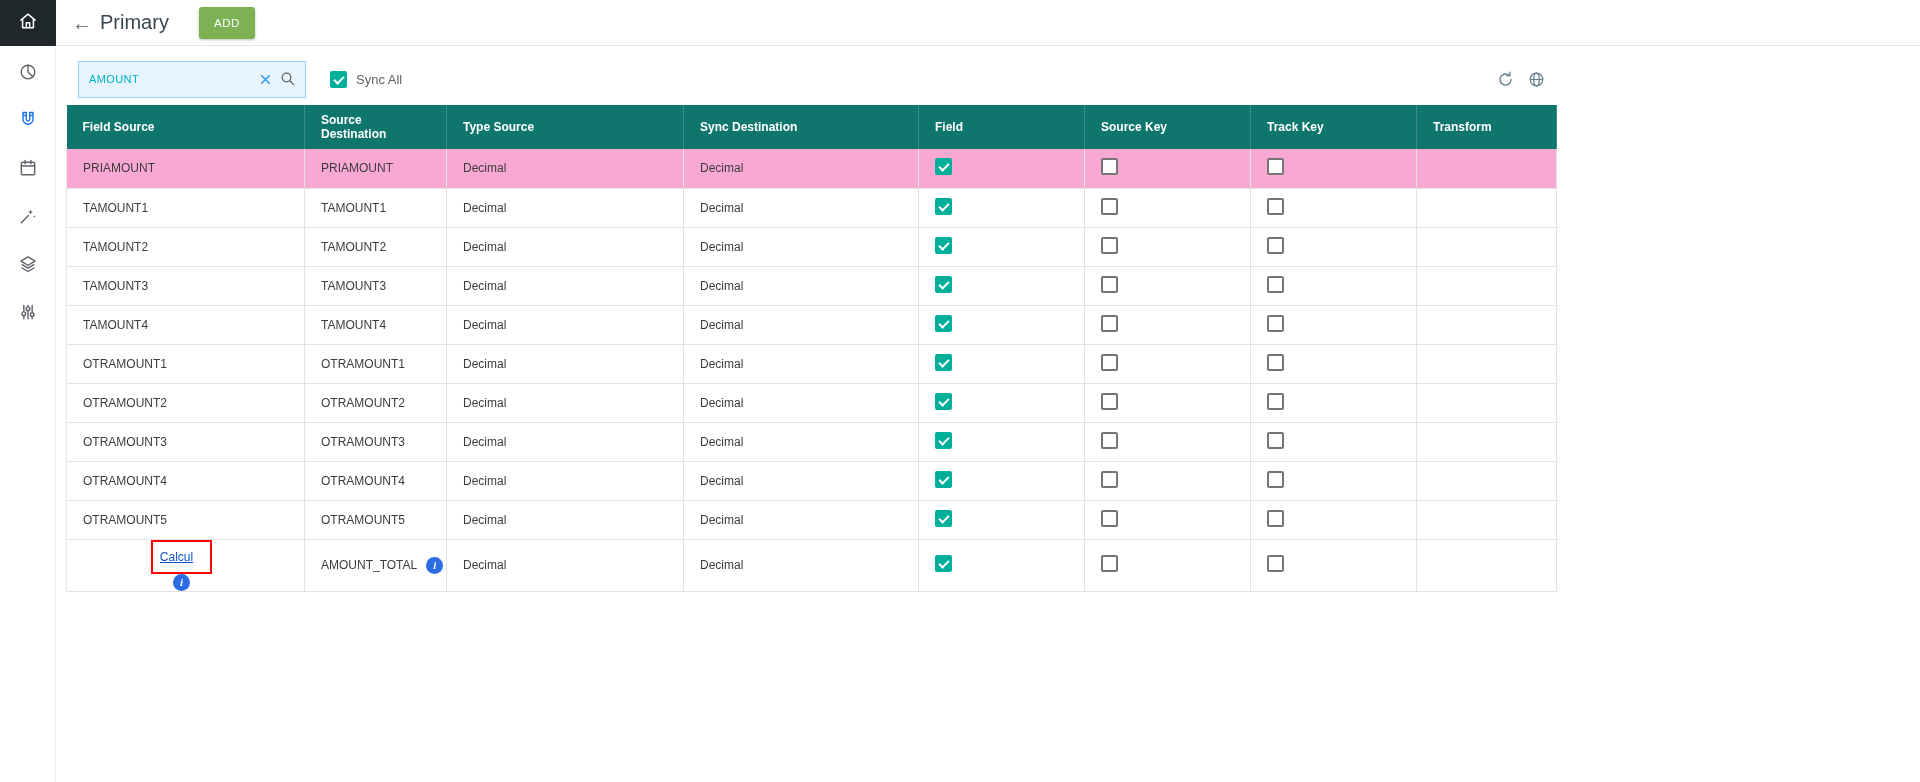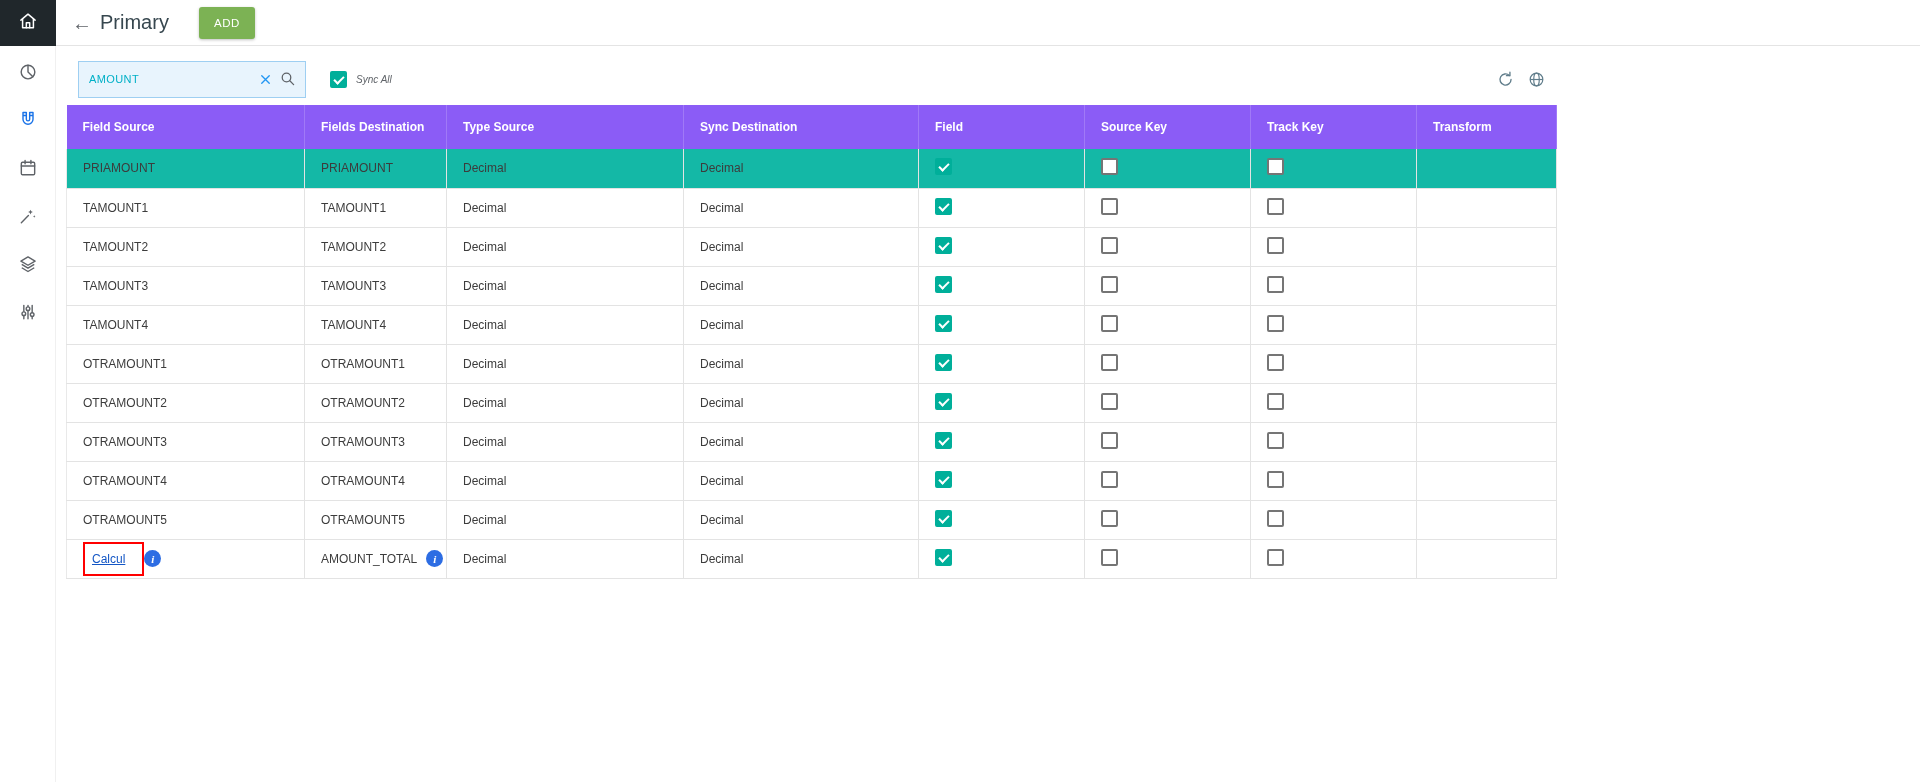--- a/index.html
+++ b/index.html
@@ -30,41 +30,41 @@
   .content { position: absolute; top: 47px; left: 66px; width: 1490px; }
   .toolbar { height: 58px; display: flex; align-items: center; padding-top: 6px; }
   .searchbox { width: 228px; height: 37px; background: #e8f4fd; border: 1px solid #9ecff2;
     display: flex; align-items: center; padding: 0 8px 0 10px; margin-left: 12px; }
   .searchbox input { flex: 1; border: none; outline: none; background: transparent;
     font-family: "Liberation Sans", sans-serif; font-size: 11px; letter-spacing: .4px;
     color: #00b0c7; min-width: 0; }
   .icon-btn { display: inline-flex; align-items: center; justify-content: center; cursor: pointer; }
   .searchbox .icon-btn { margin-left: 6px; }
   .syncall { display: flex; align-items: center; margin-left: 24px; cursor: pointer; }
-  .syncall .label { font-size: 10px; color: #5f6368; margin-left: 9px; font-style: italic; }
+  .syncall .label { font-size: 13px; color: #5f6368; margin-left: 9px; }
   .toolbar-right { margin-left: auto; display: flex; align-items: center; gap: 12px; padding-right: 10px; }
 
   
   .cb { width: 17px; height: 17px; border: 2px solid #757575; border-radius: 2px; background: #fff;
     display: inline-block; position: relative; cursor: pointer; flex: 0 0 auto; }
   .cb.checked { background: #00af9a; border-color: #00af9a; }
   .cb.checked::after { content: ""; position: absolute; left: 2px; top: 3px; width: 8px; height: 4px;
     border-left: 2px solid #fff; border-bottom: 2px solid #fff; transform: rotate(-45deg); }
 
   
   table.grid { width: 1490px; border-collapse: collapse; table-layout: fixed; }
-  .grid thead th { background: #8b5cf6; color: #fff; font-size: 12px; font-weight: bold;
+  .grid thead th { background: #0f766e; color: #fff; font-size: 12px; font-weight: bold;
     text-align: left; height: 44px; padding: 0 16px; border-right: 1px solid rgba(255,255,255,.18); }
   .grid thead th:last-child { border-right: 1px solid rgba(255,255,255,.18); }
   .grid tbody td { height: 39px; font-size: 12px; color: #3c3c3c; padding: 0 16px;
     border-bottom: 1px solid #e3e3e3; border-right: 1px solid #e3e3e3; vertical-align: middle; background: #fff; }
   .grid tbody td:first-child { border-left: 1px solid #e9e9e9; }
-  .grid tbody tr:first-child td { background: #14b8a6; }
+  .grid tbody tr:first-child td { background: #f9a8d4; }
   .cw { display: flex; align-items: center; }
-  .cw.space { padding-right: 8px; }
+  .cw.space { justify-content: space-between; padding-right: 8px; flex-direction: column; }
   .cw.inline { gap: 9px; }
 
   .cell-link { color: #1356c5; text-decoration: underline; font-size: 12px; cursor: pointer; }
   .red-box { display: inline-flex; align-items: center; border: 2px solid #ff0000; padding: 8px 17px 8px 7px; }
   .info-icon { width: 17px; height: 17px; border-radius: 50%; background: #2d6de3; color: #fff;
     font-size: 11px; font-weight: bold; font-style: italic; font-family: "Liberation Serif", serif;
     display: inline-flex; align-items: center; justify-content: center; cursor: pointer; flex: 0 0 auto; }
 </style>
 </head>
 <body>
@@ -185,21 +185,21 @@
         <col style="width:237px">
         <col style="width:235px">
       <col style="width:166px">
         <col style="width:166px">
         <col style="width:166px">
         <col style="width:140px">
     </colgroup>
     <thead>
       <tr>
         <th>Field Source</th>
-        <th>Fields Destination</th>
+        <th>Source Destination</th>
         <th>Type Source</th>
         <th>Sync Destination</th>
         <th>Field</th>
         <th>Source Key</th>
         <th>Track Key</th>
         <th>Transform</th>
       </tr>
     </thead>
     <tbody>
         <tr>

